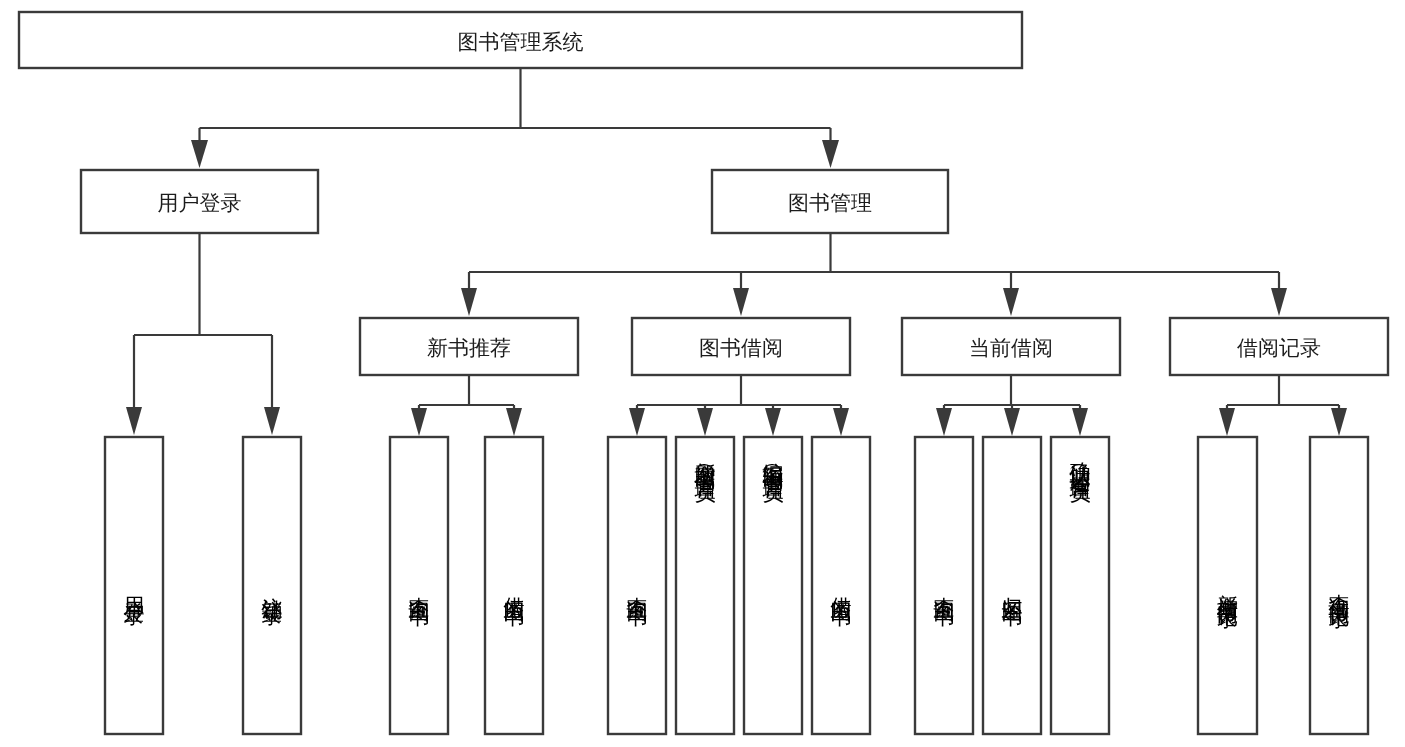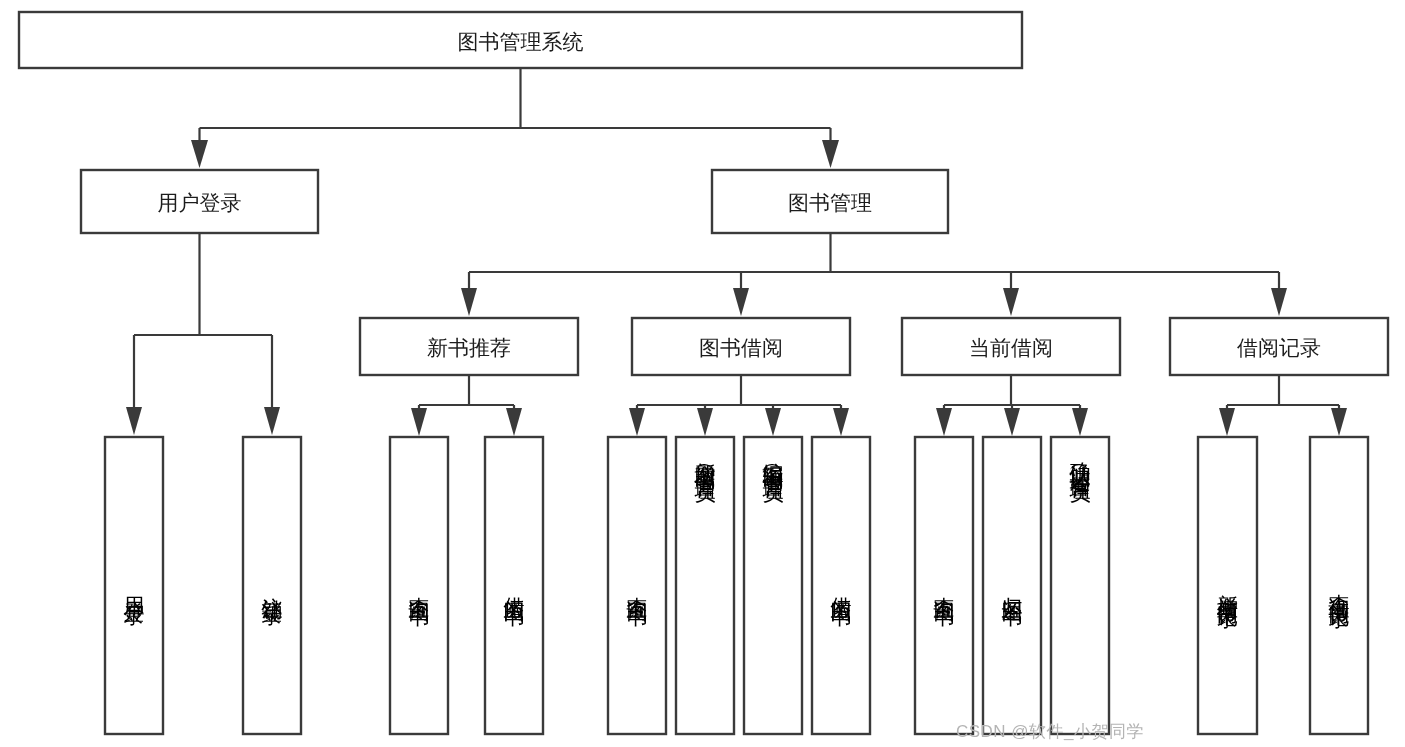--- a/index.html
+++ b/index.html
@@ -300,21 +300,20 @@
       <rect class="node-rect" x="1310" y="437" width="58" height="297"></rect>
       <foreignObject x="1310" y="437" width="58" height="297">
         <div xmlns="http://www.w3.org/1999/xhtml" class="vbox">
           <span class="node-label-v">查询借阅记录</span>
         </div>
       </foreignObject>
     </g>
 
   </svg>
 
-  <div class="watermark">CSDN @软件_小贺同学</div>
 
 </div>
 
 <style>
   .vbox {
     width: 100%;
     height: 100%;
     display: flex;
     align-items: center;
     justify-content: center;

